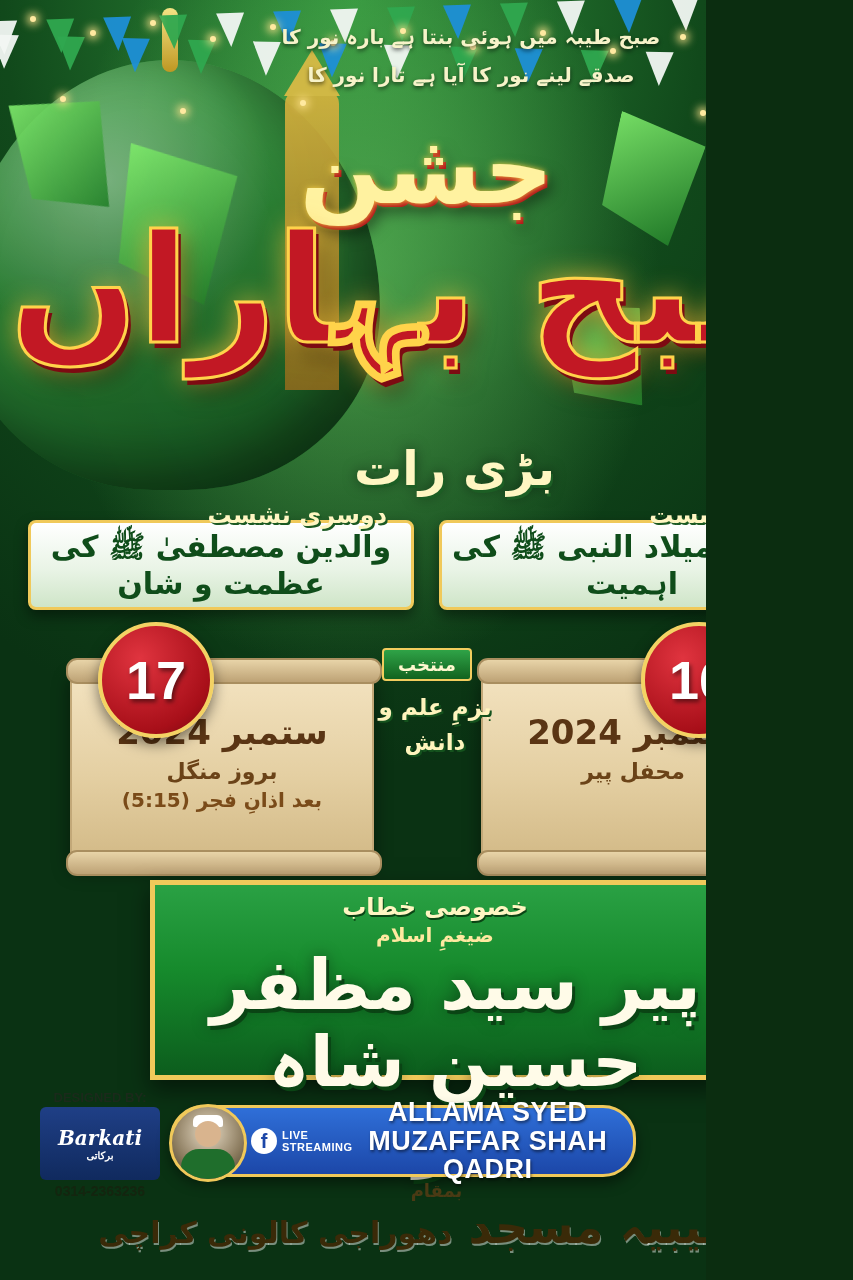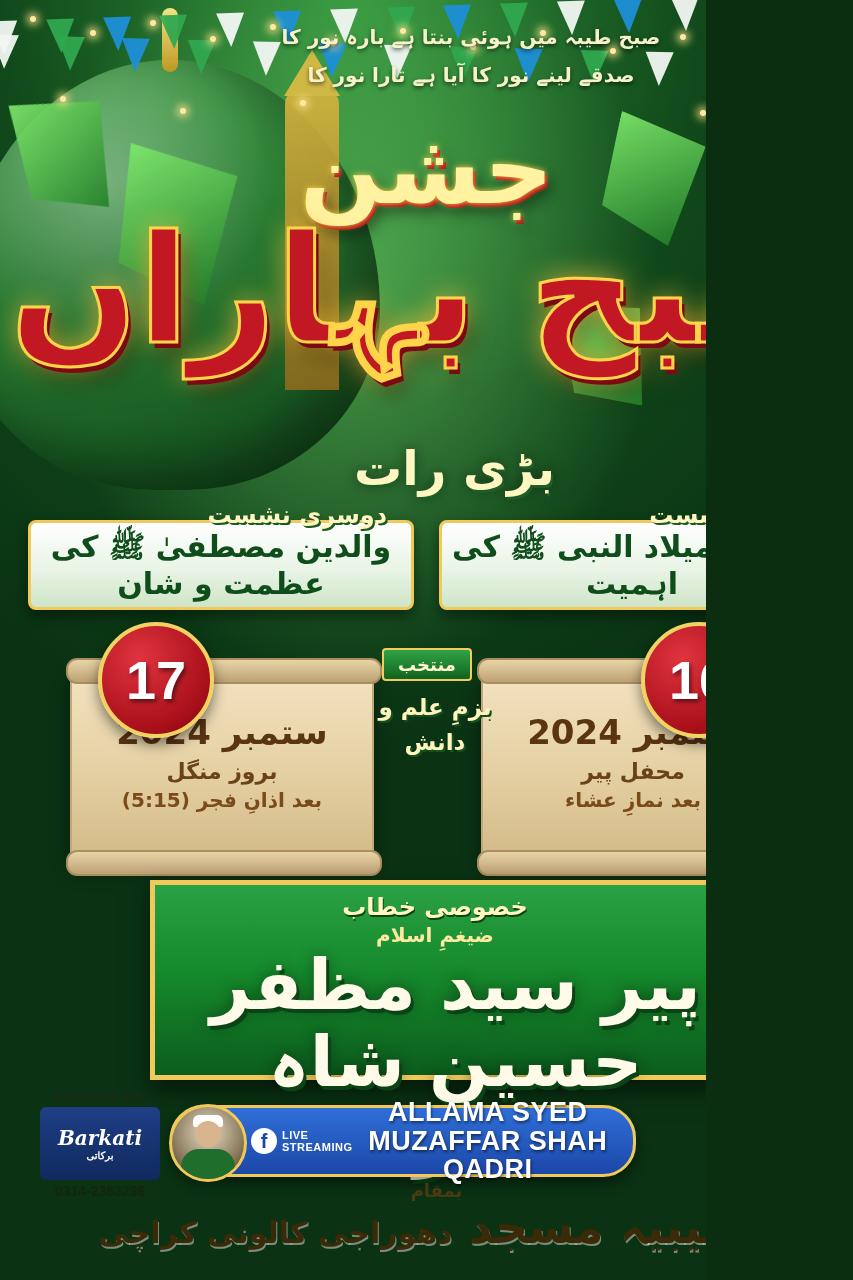--- a/index.html
+++ b/index.html
@@ -620,21 +620,20 @@
       <div class="label">دوسری نشست</div>
       <div class="text">والدین مصطفیٰ ﷺ کی عظمت و شان</div>
     </div>
   </div>
 
   <div class="scrolls">
 
     <div class="scroll right">
       <div class="month">ستمبر 2024</div>
       <div class="sub">محفل پیر</div>
-      <div class="time">بعد نمازِ عشاء</div>
     </div>
     <div class="daycircle d16">16</div>
 
     <div class="scroll left">
       <div class="month">ستمبر 2024</div>
       <div class="sub">بروز منگل</div>
       <div class="time">بعد اذانِ فجر (5:15)</div>
     </div>
     <div class="daycircle d17">17</div>
 

